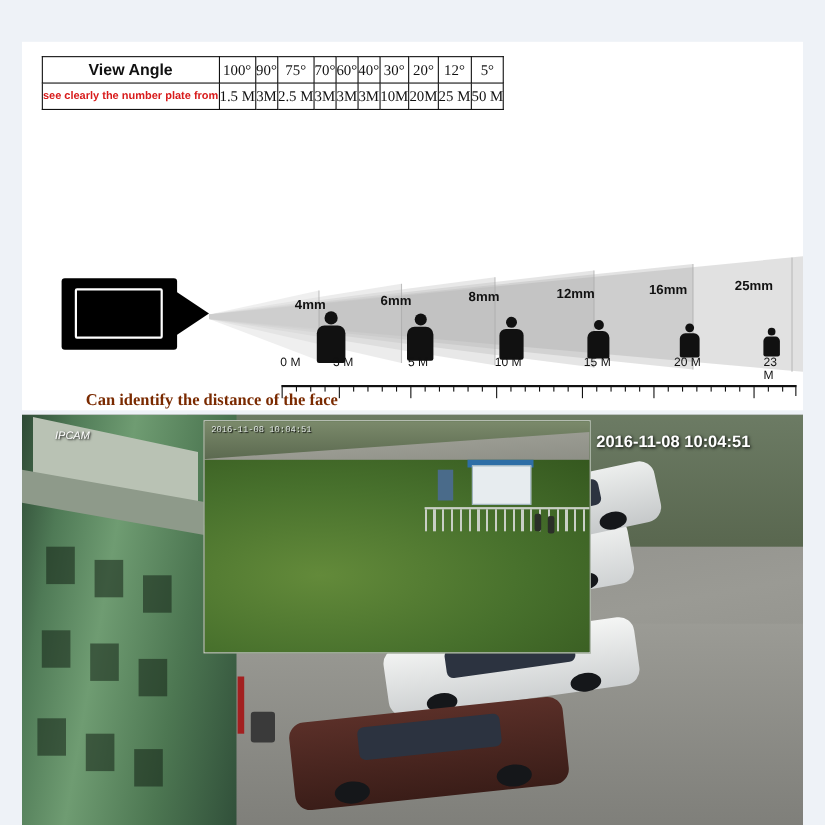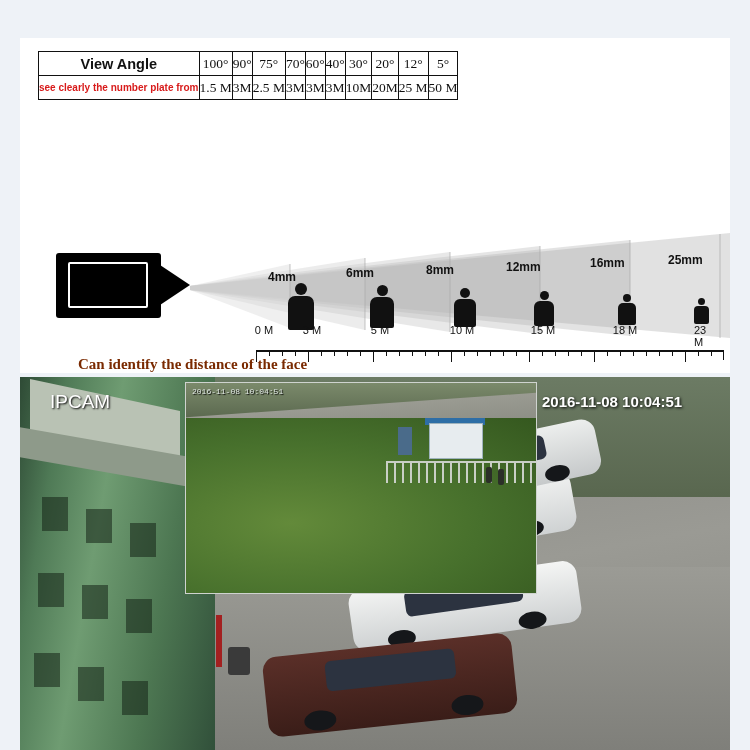--- a/index.html
+++ b/index.html
@@ -142,23 +142,24 @@
   }
   .redpost{position:absolute;left:196px;top:238px;width:6px;height:52px;background:#a32020;}
   .barrel{position:absolute;left:208px;top:270px;width:22px;height:28px;background:#3a3a3a;border-radius:3px;}
 
   .car{position:absolute;border-radius:14px;}
   .car .win{position:absolute;background:#2c3340;border-radius:6px;}
   .car .wheel{position:absolute;background:#15171a;border-radius:50%;}
 
   
   .ovl{
-    position:absolute;color:#fff;font-size:19px;
+    position:absolute;color:#fff;font-size:10px;
     font-family:"Liberation Sans", sans-serif;
     text-shadow:1px 1px 2px #000;
+    font-style:italic;
   }
   .ovl-ts{
     position:absolute;color:#fff;font-size:15px;font-weight:bold;
     font-family:"Liberation Sans", sans-serif;
     text-shadow:1px 1px 3px #000;
   }
 
   
   .inset{
     position:absolute;left:185px;top:382px;width:350px;height:210px;
@@ -338,21 +339,21 @@
         <div class="tick" style="left:429px;height:12px;"></div>
         <div class="tick" style="left:442px;height:6px;"></div>
         <div class="tick" style="left:455px;height:6px;"></div>
         <div class="tick" style="left:467px;height:10px;"></div>
 
         <div class="distlabel" style="left:8px;">0 M</div>
         <div class="distlabel" style="left:56px;">3 M</div>
         <div class="distlabel" style="left:124px;">5 M</div>
         <div class="distlabel" style="left:206px;">10 M</div>
         <div class="distlabel" style="left:287px;">15 M</div>
-        <div class="distlabel" style="left:369px;">18 M</div>
+        <div class="distlabel" style="left:369px;">20 M</div>
         <div class="distlabel" style="left:448px;">23 M</div>
       </div>
 
     </div>
   </div>
 
   <div class="photo">
     <div class="ground"></div>
     <div class="wallfar"></div>
     <div class="asphalt"></div>

